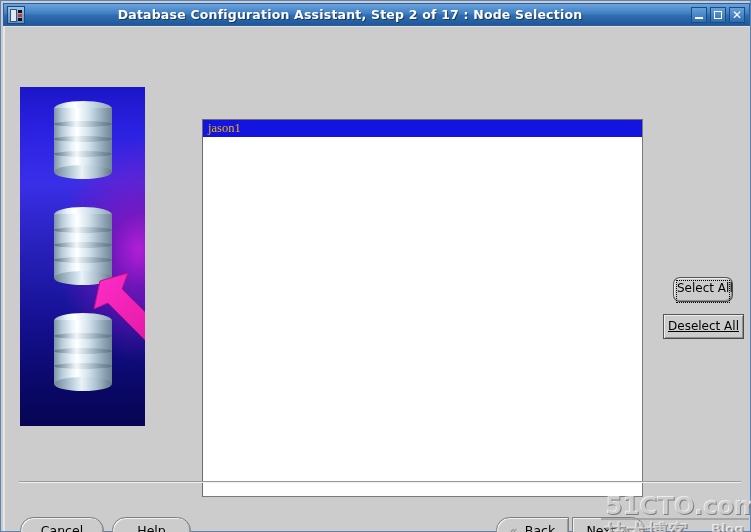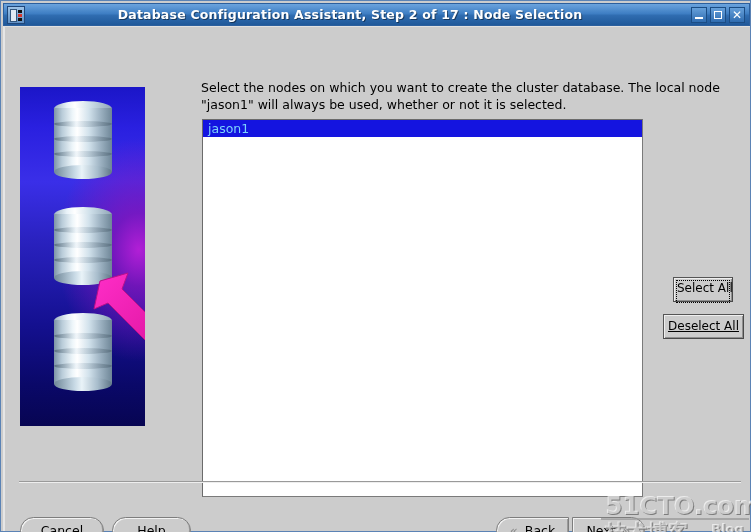--- a/index.html
+++ b/index.html
@@ -182,21 +182,22 @@
   }
   .listitem {
     height: 17px;
     line-height: 17px;
     padding-left: 5px;
     font-size: 12.5px;
     color: #000000;
   }
   .listitem.selected {
     background: #1414e0;
-    color: #7dd3fc;
+    color: #eab308;
+    font-family: Liberation Serif, serif;
   }
 
   
   .sidebtn {
     position: absolute;
     background: #cccccc;
     border: 1px solid #555555;
     border-right-color: #4a4a4a;
     border-bottom-color: #4a4a4a;
     box-shadow: inset 1px 1px 0 #efefef, inset -1px -1px 0 #8f8f8f;
@@ -208,21 +209,21 @@
   .sidebtn .inner {
     display: block;
     height: 100%;
     line-height: 19px;
     margin: 2px;
   }
   .sidebtn.focused .inner {
     border: 1px dotted #000000;
     line-height: 15px;
   }
-  #select-all-btn { left: 668px; top: 250px; width: 60px; height: 25px; }
+  #select-all-btn { left: 668px; top: 250px; width: 60px; height: 25px; border-radius: 7px; }
   #deselect-all-btn { left: 658px; top: 287px; width: 81px; height: 25px; text-decoration: underline; }
 
   
   .separator {
     position: absolute;
     left: 14px; top: 454px;
     width: 722px; height: 2px;
     border-top: 1px solid #9a9a9a;
     border-bottom: 1px solid #eeeeee;
   }
@@ -353,21 +354,20 @@
         <defs>
           <linearGradient id="pinkg" x1="0" y1="0" x2="1" y2="1">
             <stop offset="0" stop-color="#ff2ec8"></stop>
             <stop offset="1" stop-color="#d9119a"></stop>
           </linearGradient>
         </defs>
         <path d="M2 14 L30 6 L24 22 L80 78 L66 92 L10 36 L-4 42 Z" fill="url(#pinkg)" stroke="#b8108a" stroke-width="1"></path>
       </svg>
     </div>
 
-    <div class="instructions">Select the nodes on which you want to create the cluster database. The local node "jason1" will always be used, whether or not it is selected.</div>
 
     <div class="listbox">
       <div class="listitem selected">jason1</div>
     </div>
 
     <div class="sidebtn focused" id="select-all-btn">
       <span class="inner">Select All</span>
     </div>
     <div class="sidebtn" id="deselect-all-btn">
       <span class="inner">Deselect All</span>

